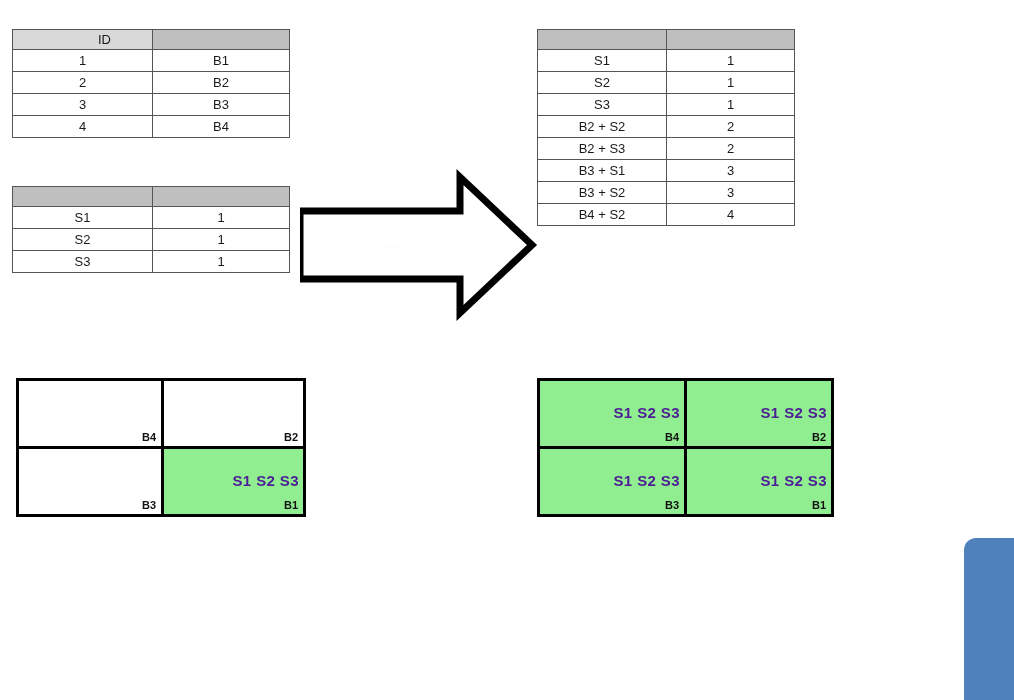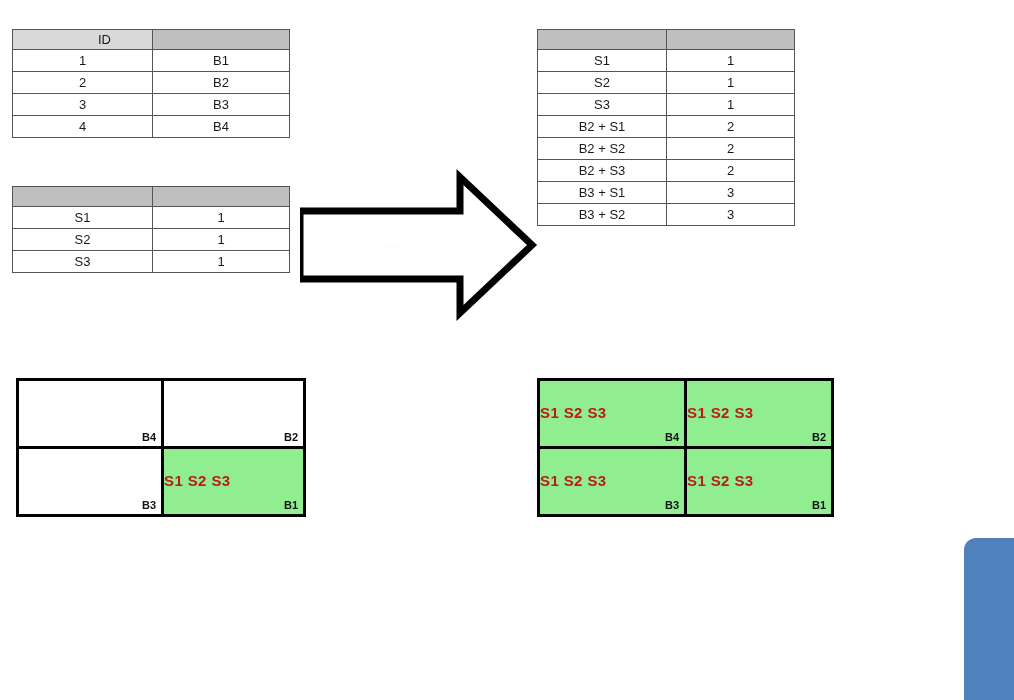--- a/index.html
+++ b/index.html
@@ -100,24 +100,24 @@
     overflow: hidden;
   }
   .cell.filled { background: #90ee90; }
 
   .cell-sessions {
     position: absolute;
     left: 0;
     right: 4px;
     top: 50%;
     transform: translateY(-60%);
-    text-align: left;
+    text-align: right;
     font-size: 15px;
     font-weight: bold;
-    color: #b91c1c;
+    color: #4c1d95;
     letter-spacing: 0.4px;
     white-space: nowrap;
   }
 
   .cell-tag {
     position: absolute;
     right: 5px;
     bottom: 3px;
     font-size: 11px;
     font-weight: bold;
@@ -223,39 +223,39 @@
     </tr>
     <tr>
       <td>S2</td>
       <td>1</td>
     </tr>
     <tr>
       <td>S3</td>
       <td>1</td>
     </tr>
     <tr>
-      <td>B2 + S1</td>
-      <td>2</td>
-    </tr>
-    <tr>
       <td>B2 + S2</td>
       <td>2</td>
     </tr>
     <tr>
       <td>B2 + S3</td>
       <td>2</td>
     </tr>
     <tr>
       <td>B3 + S1</td>
       <td>3</td>
     </tr>
     <tr>
       <td>B3 + S2</td>
       <td>3</td>
     </tr>
+    <tr>
+      <td>B4 + S2</td>
+      <td>4</td>
+    </tr>
   </tbody>
 </table>
 
 <div class="grid" id="grid-before">
   <div class="cell blank">
 
     <div class="cell-tag">B4</div>
   </div>
   <div class="cell blank">
 

